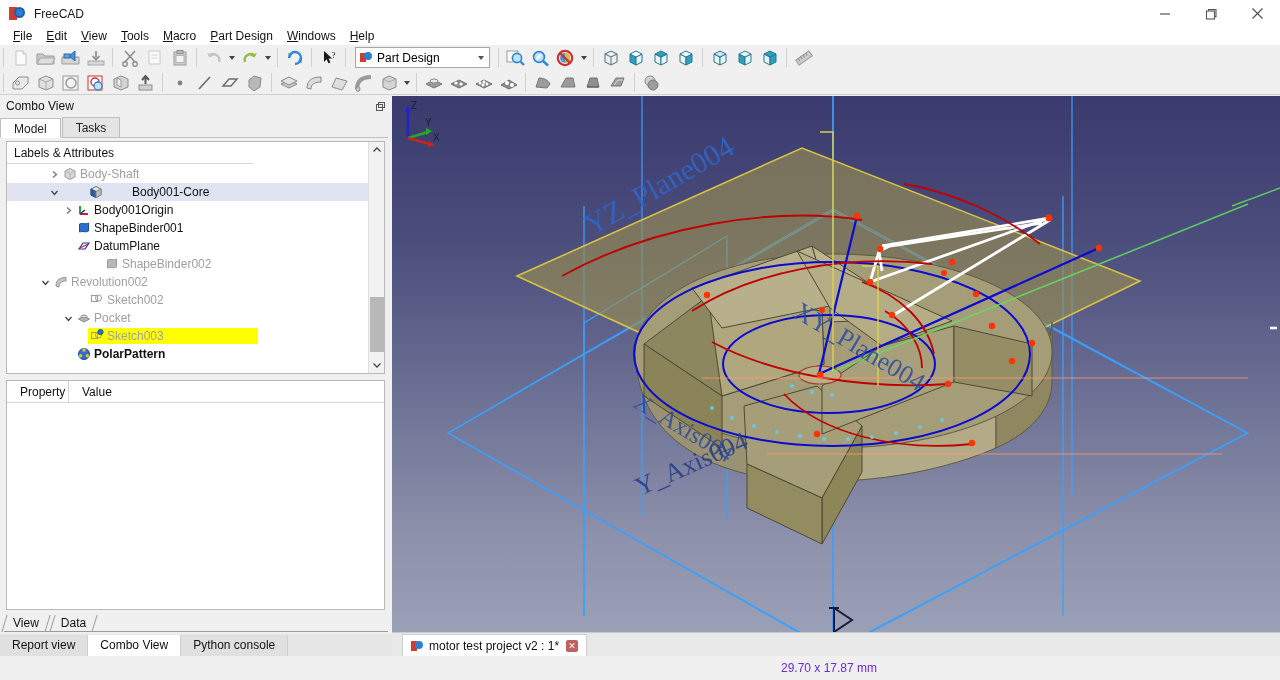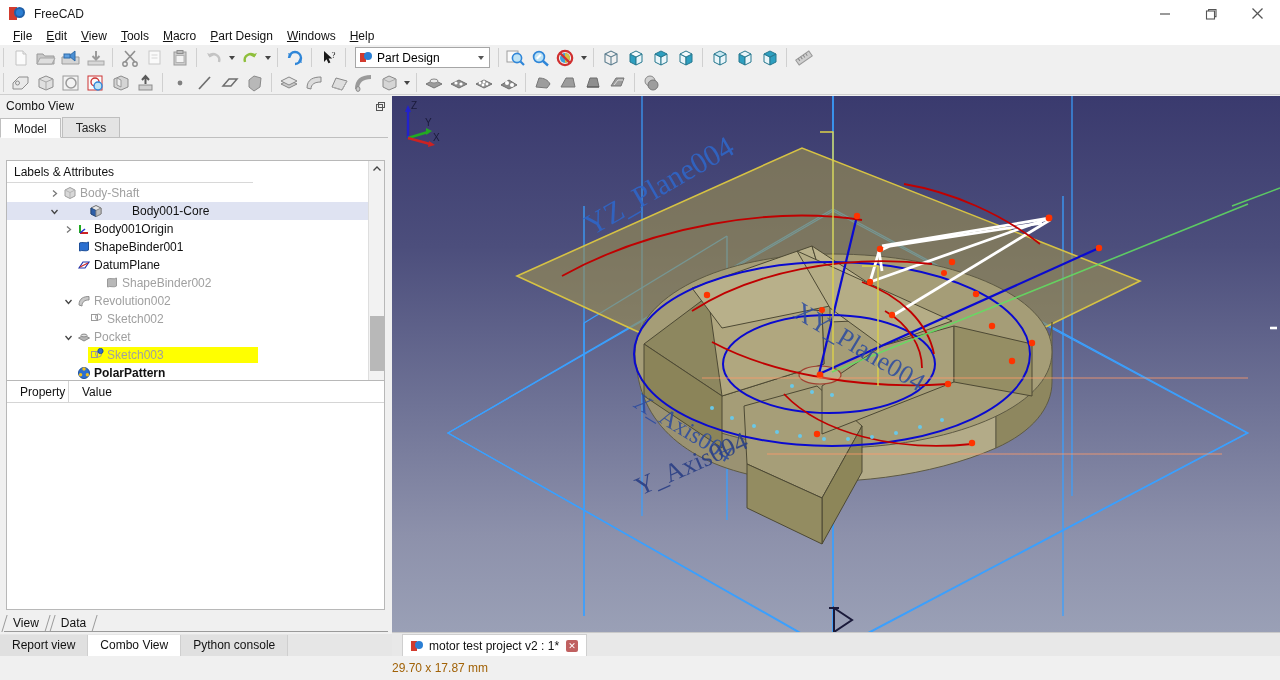--- a/index.html
+++ b/index.html
@@ -84,21 +84,21 @@
     border-bottom:1px solid #bfbfbf;
   }
   .ptab {
     height:20px; padding:0 13px; font-size:12px; line-height:20px;
     border:1px solid #bfbfbf; border-bottom:none; background:#e4e4e4; color:#222; margin-right:1px;
   }
   .ptab.active { background:#ffffff; border-bottom:1px solid #ffffff; position:relative; top:1px; }
 
   .treebox {
     position:absolute; left:6px; top:45px; width:379px; height:233px;
-    background:#ffffff; border:1px solid #b8b8b8; overflow:hidden;margin-top:19px;
+    background:#ffffff; border:1px solid #b8b8b8; overflow:hidden;
   }
   .tree-header {
     height:22px; line-height:22px; padding-left:7px; font-size:12px; color:#111;
     background:#ffffff; border-bottom:1px solid #d8d8d8; width:246px;
   }
   .treelist { position:absolute; left:0; top:23px; width:362px; }
   .trow { height:18px; display:flex; align-items:center; position:relative; font-size:12px; white-space:nowrap;}
   .trow .arrow { width:13px; height:18px; display:flex; align-items:center; justify-content:center; color:#555; }
   .trow .arrow svg { display:block; }
   .trow .ticon { width:17px; height:18px; display:flex; align-items:center; justify-content:center; }
@@ -171,22 +171,22 @@
   .m-ico .a{position:absolute;left:0;top:1px;width:6px;height:10px;background:#d23b2e;}
   .m-ico .b{position:absolute;left:4px;top:1px;width:8px;height:8px;border-radius:50%;background:#2b7fd4;}
   .mditab .m-close {
     width:12px;height:12px;margin-left:7px;background:#c06060;color:#fff;font-size:9px;
     display:flex;align-items:center;justify-content:center; border-radius:2px;
   }
 
   
   .statusbar {
     position:absolute; left:392px; top:656px; width:888px; height:24px; background:#f0f0f0;
-    display:flex; align-items:center; justify-content:flex-start; padding-right:14px;
-    font-size:12px; color:#a16207;
+    display:flex; align-items:center; justify-content:center; padding-right:14px;
+    font-size:12px; color:#6d28d9;
   }
   .splitter-v { position:absolute; left:388px; top:96px; width:4px; height:536px; background:#f0f0f0;}
 </style>
 </head>
 <body>
 
 <div id="app">
 
   <div class="titlebar">
     <div class="tb-icon">
@@ -689,21 +689,21 @@
 
         <div class="trow" style="padding-left:96px;">
           <span class="ticon">
               <svg width="14" height="14">
                 <path d="M2.5 3 c3 -1.5 6 1 9 -1 v8 c-3 2 -6 -0.5 -9 1 z" fill="#b8b8b8" stroke="#9a9a9a"></path>
               </svg>
             </span>
           <span class="tlabel greyed">ShapeBinder002</span>
         </div>
 
-        <div class="trow" style="padding-left:55px;">
+        <div class="trow" style="padding-left:32px;">
           <span class="arrow">
               <svg width="9" height="9">
                 <polyline points="1.5,3 4.5,6.5 7.5,3" fill="none" stroke="#444" stroke-width="1.3"></polyline>
               </svg>
             </span>
           <span class="ticon">
               <svg width="14" height="14">
                 <path d="M2 11 C2 4 7 2.5 12 2.5 l0 3.5 C8 6 5 7.5 5 12 z" fill="#c9c9c9" stroke="#8f8f8f"></path>
               </svg>
             </span>

